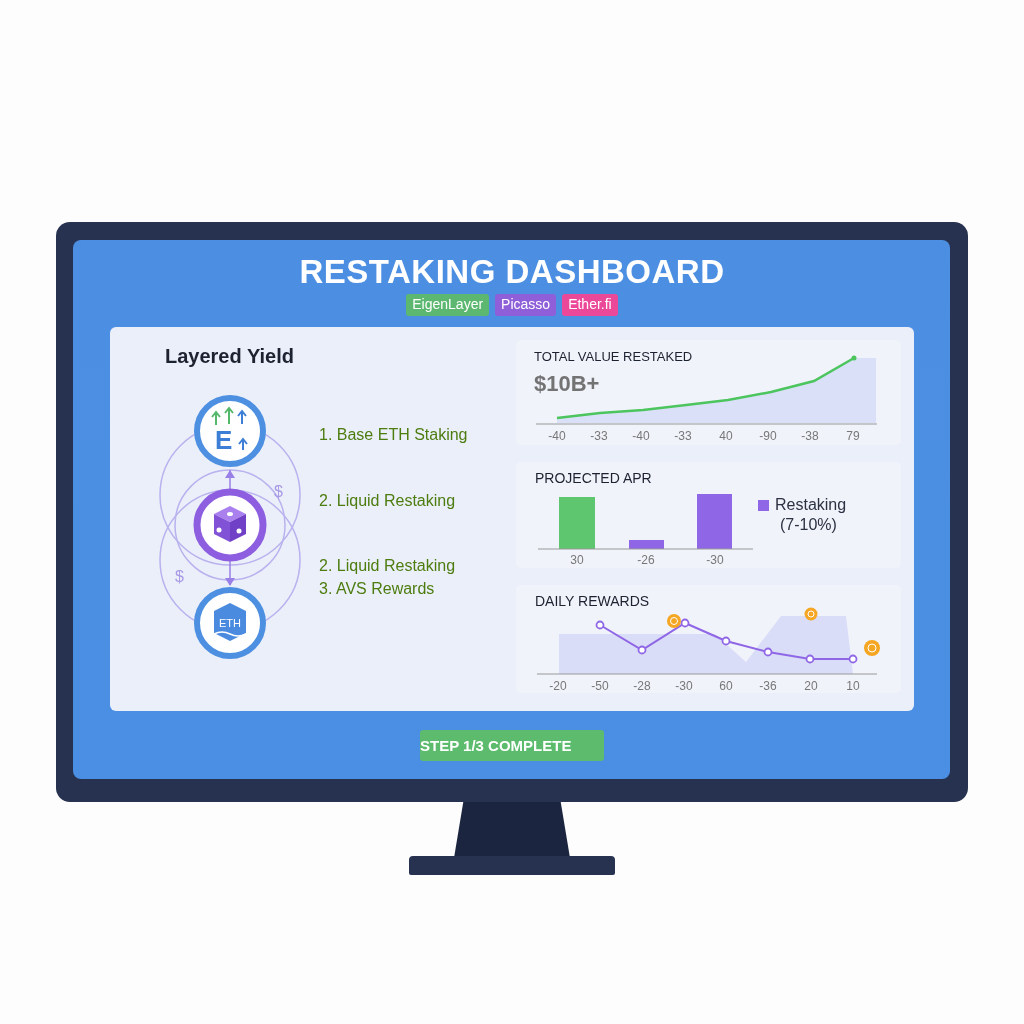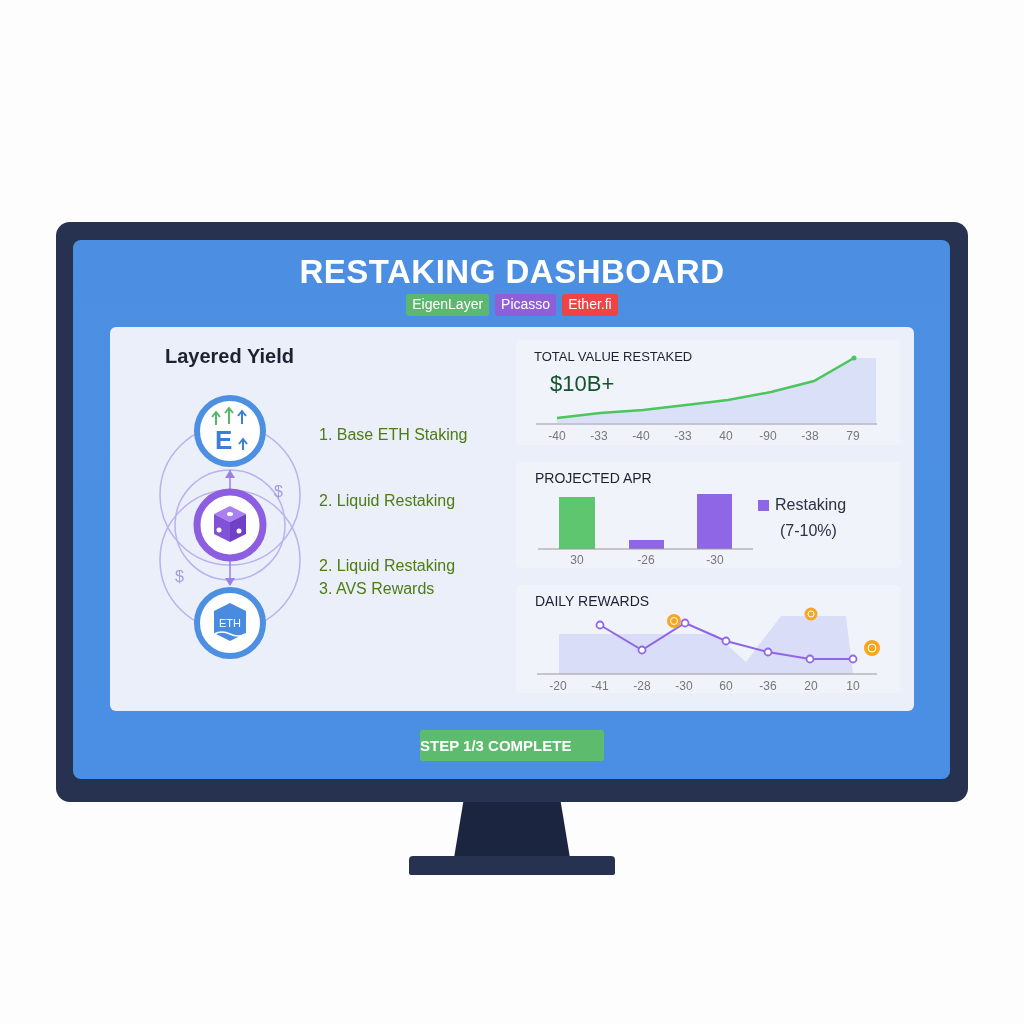--- a/index.html
+++ b/index.html
@@ -13,42 +13,42 @@
   .tags { position: absolute; left: 0; top: 294px; width: 1024px; display: flex; justify-content: center; gap: 6px; }
   .tag { color: #fff; font-size: 14px; padding: 2px 6px; border-radius: 3px; font-weight: 500; height: 22px; line-height: 17px; }
 
   .panel { position: absolute; left: 110px; top: 327px; width: 804px; height: 384px; background: #ebeffa; border-radius: 6px; }
   .panel-title { position: absolute; left: 165px; top: 345px; font-size: 20px; font-weight: 700; color: #1d2230; }
 
   .step-list .item { position: absolute; left: 319px; font-size: 16px; color: #4d7c0f; }
 
   .card { position: absolute; background: #f1f3fb; border-radius: 5px; }
   .card-title { position: absolute; font-size: 14px; font-weight: 400; color: #1d2230; }
-  .big-value { position: absolute; font-size: 22px; font-weight: 400; color: #14532d; margin-left: 16px; }
+  .big-value { position: absolute; font-size: 22px; font-weight: 700; color: #737373; }
   .tick { position: absolute; font-size: 12px; color: #777; transform: translateX(-50%); }
   .legend { position: absolute; font-size: 16px; color: #2c3242; }
   .legend .sw { display: inline-block; width: 11px; height: 11px; background: #8f66e6; margin-right: 6px; vertical-align: middle; }
 
   .step-btn { position: absolute; left: 420px; top: 730px; width: 184px; height: 31px; background: #5cbb6c; color: #fff; font-weight: 700; font-size: 15px; border-radius: 3px; line-height: 31px; }
   svg { position: absolute; overflow: visible; }
 </style>
 </head>
 <body>
 
 <div class="monitor">
   <div class="screen"></div>
 </div>
 <div class="neck"></div>
 <div class="base"></div>
 
 <div class="title">RESTAKING DASHBOARD</div>
 <div class="tags">
   <span class="tag" style="background:#5cb870">EigenLayer</span>
   <span class="tag" style="background:#8e5fd9">Picasso</span>
-  <span class="tag" style="background:#ef4444">Ether.fi</span>
+  <span class="tag" style="background:#ec4899">Ether.fi</span>
 </div>
 
 <div class="panel"></div>
 <div class="panel-title">Layered Yield</div>
 
 <svg width="1024" height="1024" style="left:0;top:0;pointer-events:none">
   <g fill="none" stroke="#b9b2ee" stroke-width="1.5">
     <circle cx="230" cy="495" r="70"></circle>
     <circle cx="230" cy="560" r="70"></circle>
     <circle cx="230" cy="525" r="55"></circle>
@@ -124,21 +124,21 @@
   <rect x="697" y="494" width="35" height="55" fill="#8f66e6"></rect>
   <line x1="538" y1="549" x2="753" y2="549" stroke="#999" stroke-width="1"></line>
 </svg>
 <div>
   <span class="tick" style="left:577px;top:553px">30</span>
   <span class="tick" style="left:646px;top:553px">-26</span>
   <span class="tick" style="left:715px;top:553px">-30</span>
 </div>
 <div class="legend" style="left:758px;top:496px">
   <span class="sw"></span><span>Restaking</span>
-  <div style="padding-left:22px;margin-top:8px">(7-10%)</div>
+  <div style="padding-left:22px;margin-top:2px">(7-10%)</div>
 </div>
 
 <div class="card" style="left:516px;top:585px;width:385px;height:108px"></div>
 <div class="card-title" style="left:535px;top:593px">DAILY REWARDS</div>
 <svg width="1024" height="1024" style="left:0;top:0;pointer-events:none">
   <path d="M559 634 L715 634 L746 662 L781 616 L846 616 L853 674 L559 674 Z" fill="#d9ddf7"></path>
   <line x1="537" y1="674" x2="877" y2="674" stroke="#999" stroke-width="1"></line>
   <polyline points="600,625 642,650 685,623 726,641 768,652 810,659 853,659" fill="none" stroke="#8f66e6" stroke-width="2"></polyline>
   <g fill="#fff" stroke="#8f66e6" stroke-width="1.8">
     <circle cx="600" cy="625" r="3.5"></circle>
@@ -153,21 +153,21 @@
     <circle cx="674" cy="621" r="7" fill="#f5a623"></circle>
       <circle cx="674" cy="621" r="3.5" fill="none" stroke="#fff" stroke-width="1"></circle>
     <circle cx="811" cy="614" r="6.5" fill="#f5a623"></circle>
       <circle cx="811" cy="614" r="3" fill="none" stroke="#fff" stroke-width="1"></circle>
     <circle cx="872" cy="648" r="8" fill="#f5a623"></circle>
       <circle cx="872" cy="648" r="4" fill="none" stroke="#fff" stroke-width="1"></circle>
   </g>
 </svg>
 <div>
   <span class="tick" style="left:558px;top:679px">-20</span>
-  <span class="tick" style="left:600px;top:679px">-41</span>
+  <span class="tick" style="left:600px;top:679px">-50</span>
   <span class="tick" style="left:642px;top:679px">-28</span>
   <span class="tick" style="left:684px;top:679px">-30</span>
   <span class="tick" style="left:726px;top:679px">60</span>
   <span class="tick" style="left:768px;top:679px">-36</span>
   <span class="tick" style="left:811px;top:679px">20</span>
   <span class="tick" style="left:853px;top:679px">10</span>
 </div>
 
 <div class="step-btn">STEP 1/3 COMPLETE</div>
 

